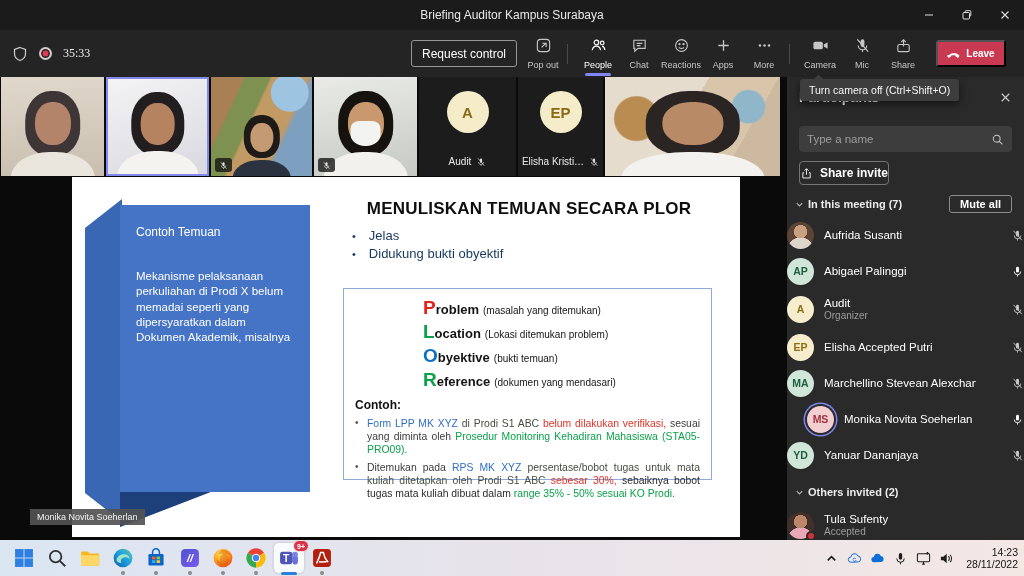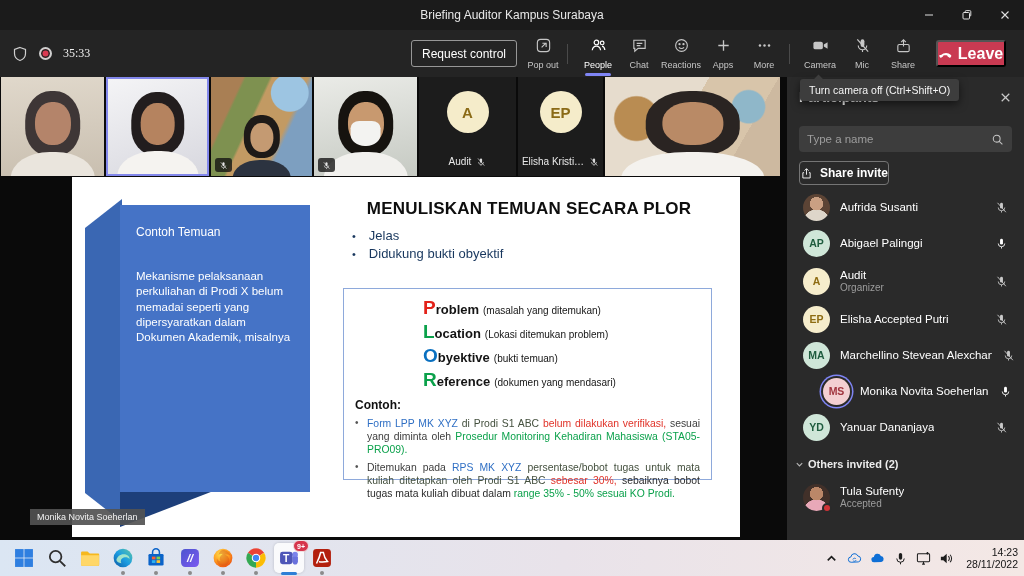--- a/index.html
+++ b/index.html
@@ -26,21 +26,21 @@
   .req-btn{position:absolute;left:411px;top:10px;width:106px;height:27px;border:1px solid #979797;
     border-radius:3px;color:#fff;font-size:12px;display:flex;align-items:center;justify-content:center;background:transparent;}
   .tab{position:absolute;top:7px;width:44px;display:flex;flex-direction:column;align-items:center;
     gap:2px;color:#c6c6c6;}
   .tab svg{width:17px;height:17px;}
   .tab .tab-label{font-size:9px;white-space:nowrap;}
   .tab.active{color:#fff;}
   .tab.active::after{content:'';width:26px;height:3px;border-radius:2px;background:#7f85f5;margin-top:1px;}
   .tb-div{position:absolute;top:14px;width:1px;height:20px;background:#4a4a4a;}
   .leave-btn{position:absolute;left:936px;top:10px;width:70px;height:27px;background:#c93a52;
-    border-radius:3px;color:#fff;font-weight:bold;font-size:16px;display:flex;align-items:center;
+    border-radius:3px;color:#fff;font-weight:bold;font-size:10px;display:flex;align-items:center;
     justify-content:center;gap:5px;}
   .leave-btn svg{width:14px;height:14px;}
 
   
   .stage{position:absolute;top:77px;left:0;width:787px;height:463px;background:#0a0a0a;overflow:hidden;}
   .tile{position:absolute;top:0;height:99px;overflow:hidden;background:#1c1c1c;}
   .tile.active{border:2.5px solid #8388ec;}
   .pfig{position:absolute;inset:0;}
   .pfig .hair{position:absolute;left:50%;top:14%;transform:translateX(-50%);width:54%;height:66%;
     border-radius:46% 46% 42% 42%;background:var(--hair);}
@@ -123,21 +123,21 @@
   .share-btn{margin:9px 12px 0 12px;height:24px;border:1px solid #757575;border-radius:4px;
     display:flex;align-items:center;justify-content:center;gap:7px;font-size:12px;font-weight:bold;color:#fff;}
   .share-btn svg{width:13px;height:13px;}
   .section-row{display:flex;align-items:center;margin:10px 12px 0 8px;height:18px;}
   .chev{display:flex;color:#b5b5b5;margin-right:4px;}
   .chev svg{width:9px;height:9px;}
   .section-label{font-size:11px;font-weight:bold;color:#ececec;}
   .muteall{margin-left:auto;border:1px solid #8d8d8d;border-radius:3px;font-size:11px;
     font-weight:bold;color:#fff;padding:2px 10px;background:transparent;}
   .p-list{margin-top:4px;}
-  .p-row{display:flex;align-items:center;padding:0 16px;height:36px;gap:10px;}
+  .p-row{display:flex;align-items:center;padding:0 0;height:36px;gap:10px;}
   .p-row.two{height:40px;}
   .p-av{flex:0 0 27px;width:27px;height:27px;border-radius:50%;display:flex;align-items:center;
     justify-content:center;font-size:10.5px;font-weight:bold;position:relative;}
   .p-av.ring{box-shadow:0 0 0 2px #2a2a2a,0 0 0 3.5px #7f85f5;margin-left:20px;}
   .p-av.photo{background:
     radial-gradient(circle at 50% 36%,#caa083 0 30%,rgba(0,0,0,0) 31%),
     radial-gradient(circle at 50% 108%,#ded6ca 0 42%,rgba(0,0,0,0) 43%),#5c4435;}
   .others .p-av.photo{background:
     radial-gradient(circle at 50% 36%,#bb8768 0 30%,rgba(0,0,0,0) 31%),
     radial-gradient(circle at 50% 108%,#e8a8b8 0 42%,rgba(0,0,0,0) 43%),#413029;}
@@ -430,20 +430,29 @@
     </div>
     <button class="share-btn" style="background:transparent">
       <span style="display:flex">
           <svg viewBox="0 0 16 16" fill="none" stroke="#fff" stroke-width="1.1">
             <path d="M8 9.5v-7M5.5 4.5L8 2l2.5 2.5"></path>
             <path d="M5 7H3.5v6.5h9V7H11"></path>
           </svg>
         </span>
       <span>Share invite</span>
     </button>
+    <div class="section-row">
+      <span class="chev">
+        <svg viewBox="0 0 10 10" fill="none" stroke="currentColor" stroke-width="1.3">
+            <path d="M2 3.5l3 3 3-3"></path>
+          </svg>
+      </span>
+      <span class="section-label">In this meeting (7)</span>
+      <button class="muteall">Mute all</button>
+    </div>
     <div class="p-list" id="p-list">
         <div class="p-row">
           <div class="p-av photo"></div>
           <div>
             <div class="p-name">Aufrida Susanti</div>
           </div>
           <span class="p-mic">
             <svg viewBox="0 0 18 18">
               <rect x="7" y="2.5" width="4" height="8" rx="2" fill="currentColor"></rect>
               <path d="M4.5 9a4.5 4.5 0 0 0 9 0M9 13.5v2.5" fill="none" stroke="currentColor" stroke-width="1.2"></path>

